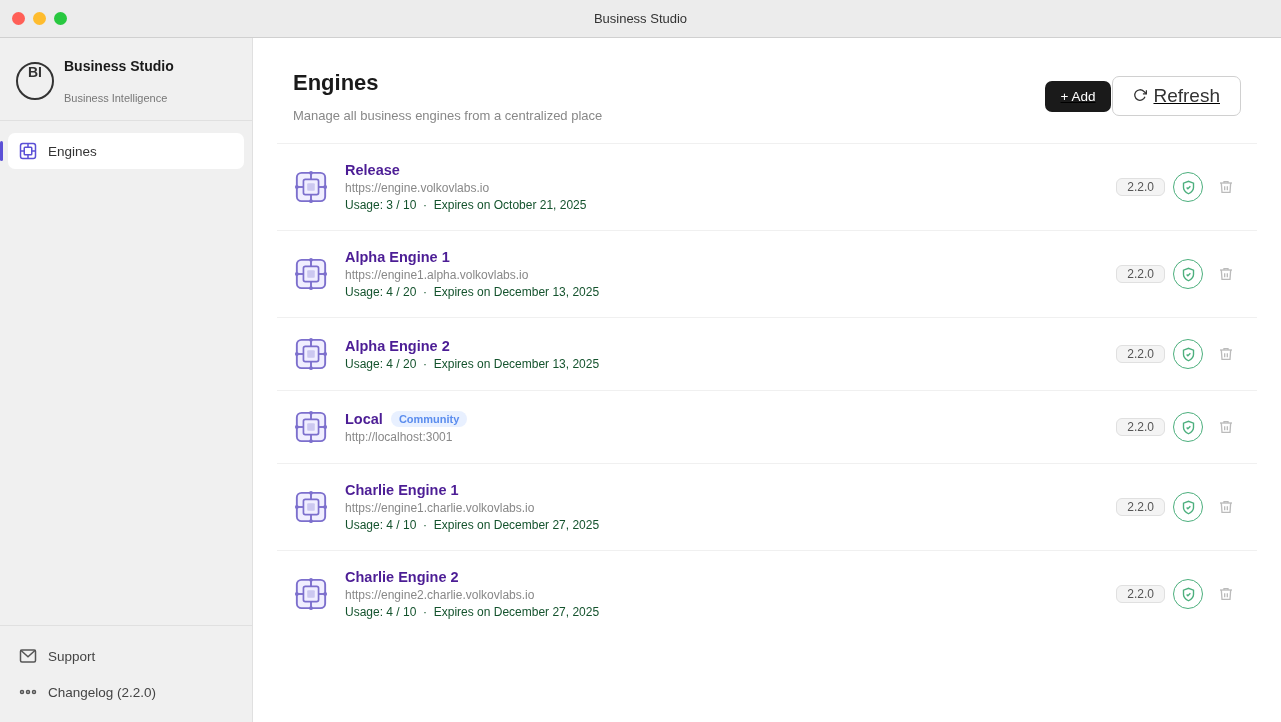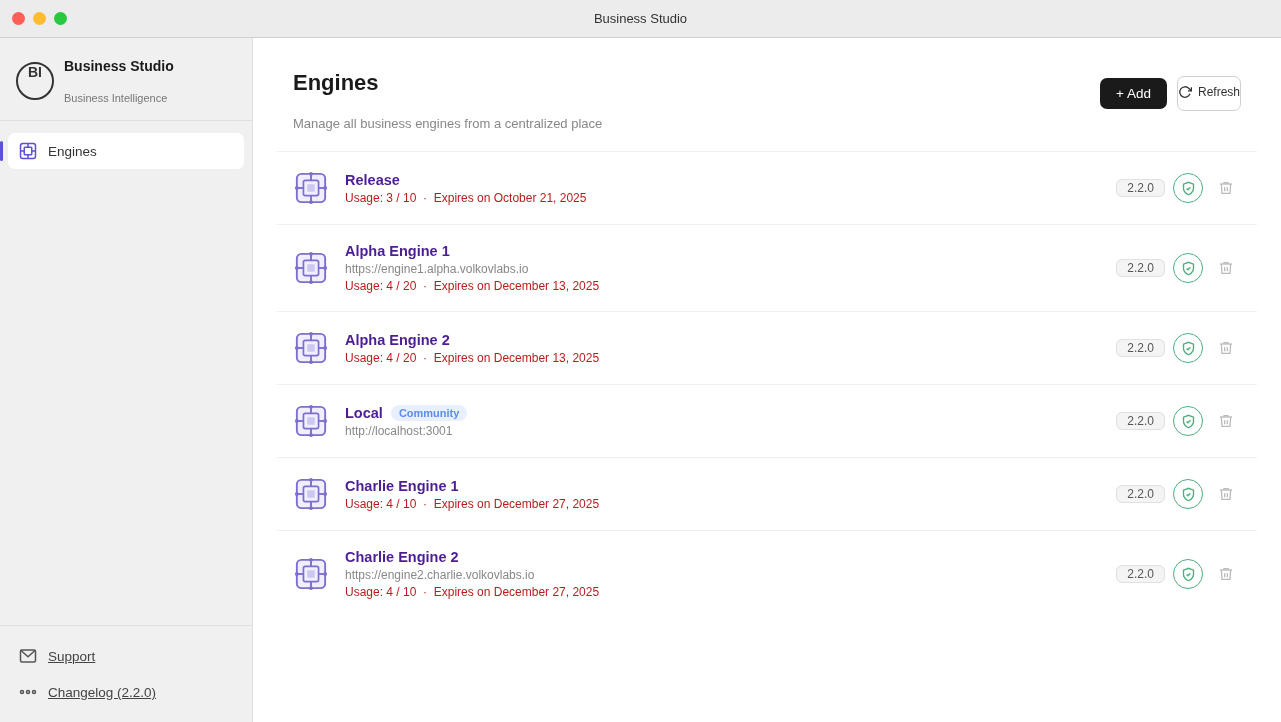--- a/index.html
+++ b/index.html
@@ -141,21 +141,20 @@
     .sidebar-footer-item {
       display: flex;
       align-items: center;
       gap: 10px;
       padding: 8px 10px;
       border-radius: 7px;
       cursor: pointer;
       font-size: 13.5px;
       color: #444;
       font-weight: 500;
-      text-decoration: underline;
     }
 
     
     .main-content {
       flex: 1;
       background: #fff;
       overflow-y: auto;
       padding: 0;
     }
     .page-header {
@@ -166,51 +165,52 @@
     }
     .page-title-section {}
     .page-title {
       font-size: 22px;
       font-weight: 700;
       color: #1a1a1a;
     }
     .page-subtitle {
       font-size: 13px;
       color: #888;
-      margin-top: 20px;
+      margin-top: 12px;
     }
     .page-actions {
       display: flex;
-      gap: 10px;
+      gap: 1px;
       align-items: center;
       margin-top: 6px;
+      text-decoration: underline;
     }
     .btn-add {
       display: flex;
       align-items: center;
       gap: 5px;
       padding: 8px 16px;
       background: #1a1a1a;
       color: #fff;
       border: none;
       border-radius: 7px;
       font-size: 13.5px;
       font-weight: 500;
       cursor: pointer;
     }
     .btn-refresh {
       display: flex;
       align-items: flex-start;
       gap: 6px;
-      padding: 8px 0;
+      padding: 8px 20px;
       background: #fff;
       color: #333;
       border: 1px solid #d0d0d0;
       border-radius: 7px;
-      font-size: 12px;
+      font-size: 19px;
       font-weight: 500;
       cursor: pointer;
     }
 
     
     .engines-list {
       padding: 0 24px;
     }
     .engine-item {
       display: flex;
@@ -252,21 +252,21 @@
       padding: 2px 8px;
       border-radius: 12px;
     }
     .engine-url {
       font-size: 12px;
       color: #888;
       margin-top: 3px;
     }
     .engine-meta {
       font-size: 12px;
-      color: #b91c1c;
+      color: #14532d;
       margin-top: 3px;
     }
     .engine-actions {
       display: flex;
       align-items: center;
       gap: 8px;
     }
     .version-badge {
       background: #f4f4f4;
       color: #555;
@@ -399,20 +399,21 @@
         <circle cx="18" cy="33" r="2" fill="#7c6fcd"></circle>
         <circle cx="3" cy="18" r="2" fill="#7c6fcd"></circle>
         <circle cx="33" cy="18" r="2" fill="#7c6fcd"></circle>
       </svg>
     </div>
     <div class="engine-info">
       <div class="engine-name-row">
         <span class="engine-name">Release</span>
 
       </div>
+      <div class="engine-url">https://engine.volkovlabs.io</div>
       <div class="engine-meta">Usage: 3 / 10 &nbsp;·&nbsp; Expires on October 21, 2025</div>
     </div>
     <div class="engine-actions">
       <span class="version-badge">2.2.0</span>
       <button class="shield-btn">
         <svg width="15" height="15" viewBox="0 0 24 24" fill="none" stroke="#4caf7d" stroke-width="2.2">
           <path d="M12 22s8-4 8-10V5l-8-3-8 3v7c0 6 8 10 8 10z"></path>
           <polyline points="9,12 11,14 15,10" stroke="#4caf7d" stroke-width="2.2"></polyline>
         </svg>
       </button>
@@ -568,20 +569,21 @@
         <circle cx="18" cy="33" r="2" fill="#7c6fcd"></circle>
         <circle cx="3" cy="18" r="2" fill="#7c6fcd"></circle>
         <circle cx="33" cy="18" r="2" fill="#7c6fcd"></circle>
       </svg>
     </div>
     <div class="engine-info">
       <div class="engine-name-row">
         <span class="engine-name">Charlie Engine 1</span>
 
       </div>
+      <div class="engine-url">https://engine1.charlie.volkovlabs.io</div>
       <div class="engine-meta">Usage: 4 / 10 &nbsp;·&nbsp; Expires on December 27, 2025</div>
     </div>
     <div class="engine-actions">
       <span class="version-badge">2.2.0</span>
       <button class="shield-btn">
         <svg width="15" height="15" viewBox="0 0 24 24" fill="none" stroke="#4caf7d" stroke-width="2.2">
           <path d="M12 22s8-4 8-10V5l-8-3-8 3v7c0 6 8 10 8 10z"></path>
           <polyline points="9,12 11,14 15,10" stroke="#4caf7d" stroke-width="2.2"></polyline>
         </svg>
       </button>

